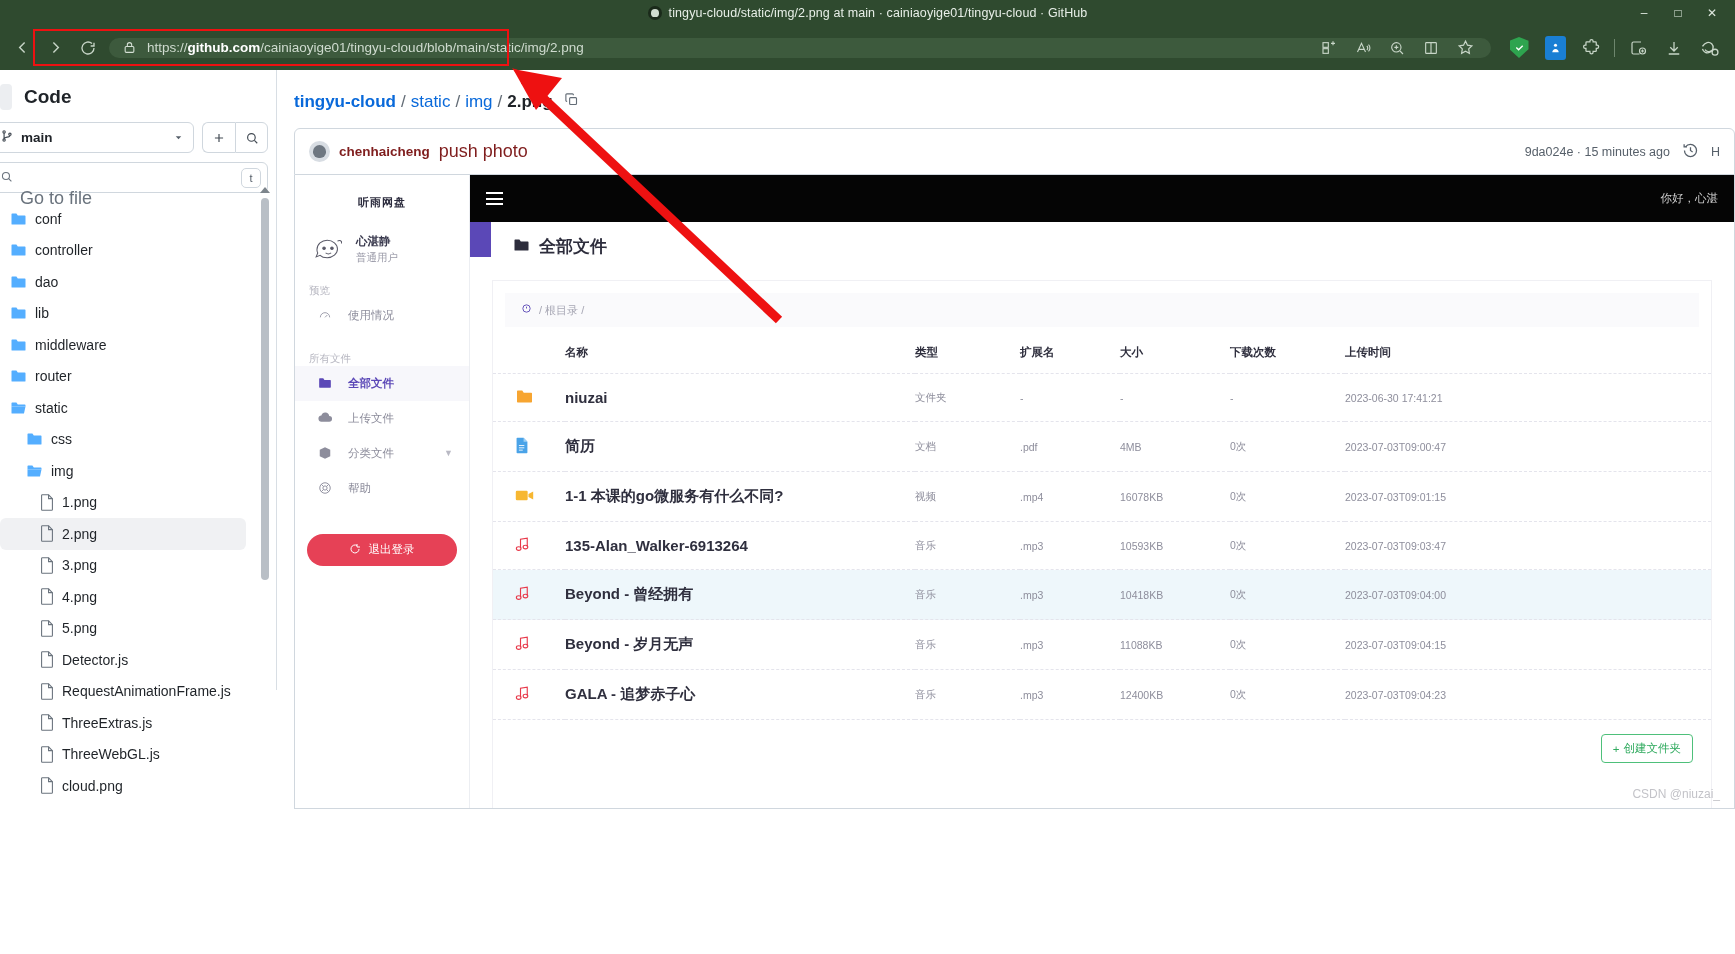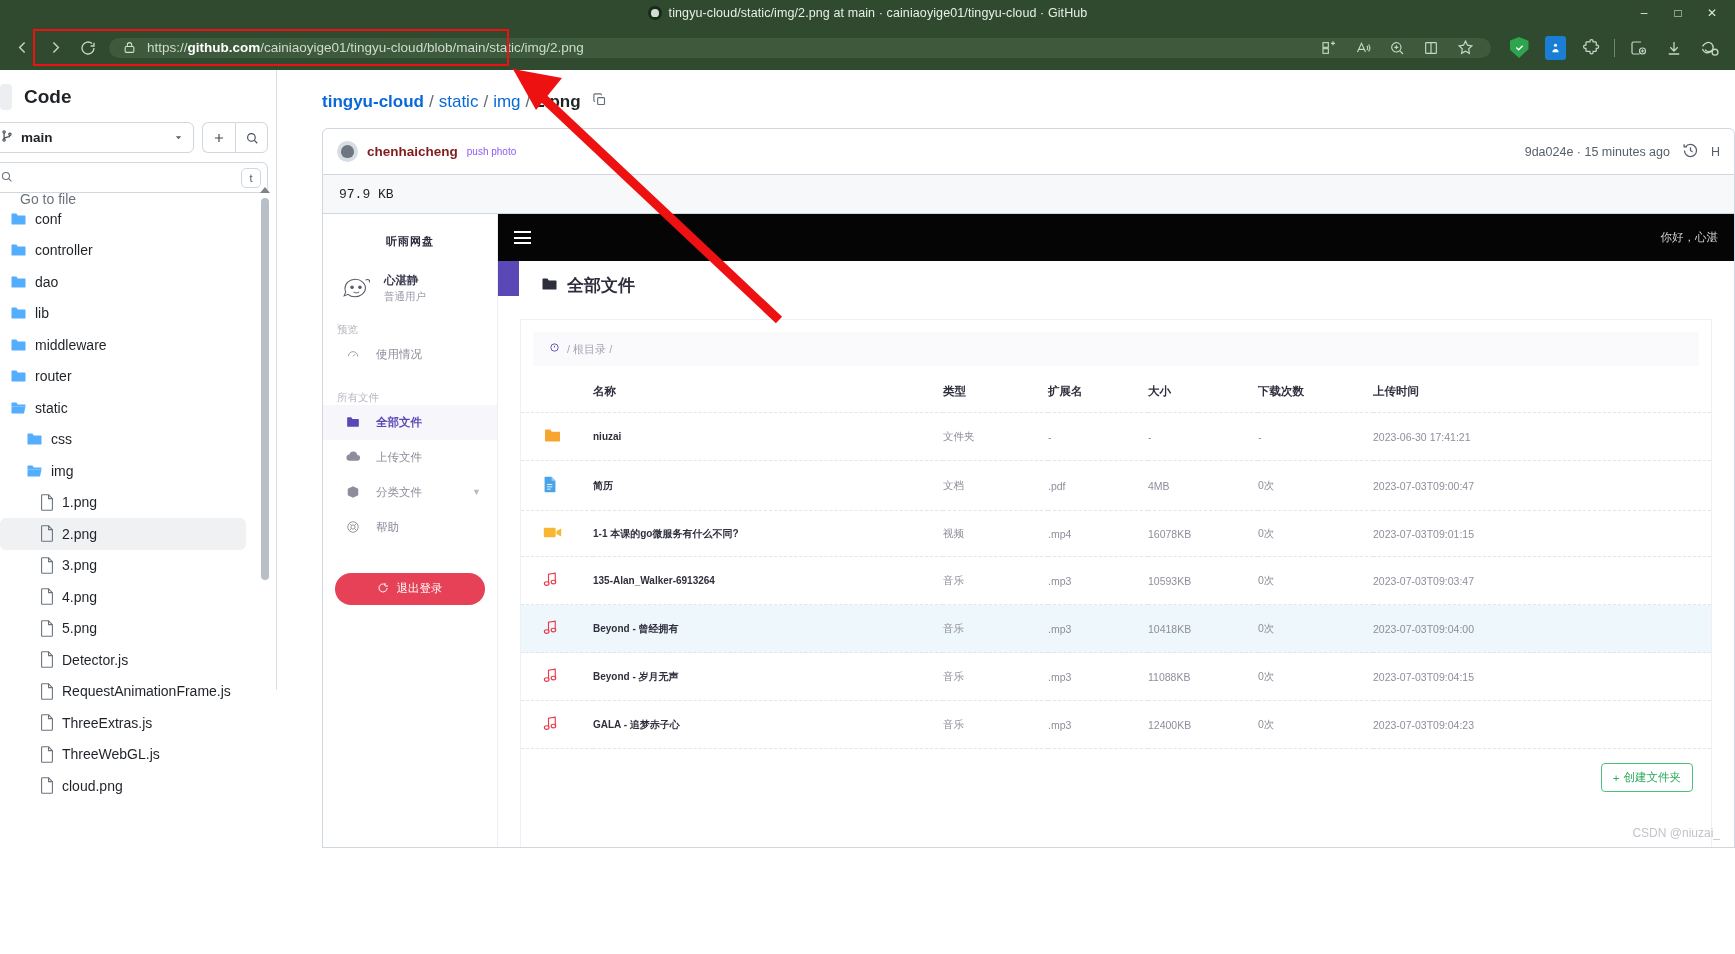--- a/index.html
+++ b/index.html
@@ -68,21 +68,21 @@
     display: flex; align-items: center; justify-content: center;
   }
 
   
   .url-highlight {
     position: absolute; left: 33px; top: 29px; width: 476px; height: 37px;
     border: 2px solid #ee1111; pointer-events: none; z-index: 40;
   }
 
   
-  .page { display: flex; height: 620px; background: #fff; position: relative; gap: 28px; }
+  .page { display: flex; height: 620px; background: #fff; position: relative; }
 
   
   .sidebar {
     width: 277px; flex: none; background: #fff; position: relative;
     border-right: 1px solid #d8dee4; padding-top: 0;
   }
   .side-code {
     display: flex; align-items: center; gap: 12px; padding: 14px 0 12px 6px;
   }
   .code-chip { width: 12px; height: 26px; background: #eceef1; border-radius: 4px; margin-left: -6px; }
@@ -98,21 +98,21 @@
   .icon-btn {
     width: 33px; height: 31px; border: 1px solid #d0d7de; background: #fff;
     display: flex; align-items: center; justify-content: center; color: #424a53;
   }
   .icon-btn.first { border-radius: 6px 0 0 6px; border-right: none; }
   .icon-btn.last { border-radius: 0 6px 6px 0; }
   .gotofile {
     height: 31px; margin: 9px 8px 0 -10px; border: 1px solid #d0d7de; border-radius: 6px;
     display: flex; align-items: center; padding: 0 6px 0 9px; gap: 7px; background: #fff;
   }
-  .gotofile-ph { flex: 1; font-size: 14px; color: #6a737d; margin-top: 42px; }
+  .gotofile-ph { flex: 1; font-size: 18px; color: #6a737d; margin-top: 42px; }
   .kbd {
     width: 20px; height: 20px; border: 1px solid #d0d7de; border-radius: 5px;
     display: flex; align-items: center; justify-content: center;
     font-size: 11px; color: #57606a; background: #fff;
   }
 
   .tree { margin-top: 10px; }
   .tree-item {
     display: flex; align-items: center; gap: 8px; height: 31.5px;
     font-size: 14px; color: #1f2328; padding-left: 10px; border-radius: 6px;
@@ -149,21 +149,21 @@
     background: #fff;
   }
   .avatar {
     width: 21px; height: 21px; border-radius: 50%; background: #d8dde3; flex: none;
     display: flex; align-items: center; justify-content: center;
   }
   .avatar::after {
     content: ""; width: 13px; height: 13px; border-radius: 50% 50% 45% 45%; background: #6e7781;
   }
   .commit-author { font-size: 13.5px; font-weight: 600; color: #7f1d1d; }
-  .commit-msg { font-size: 10px; color: #8b5cf6; }
+  .commit-msg { font-size: 18px; color: #7f1d1d; }
   .commit-right {
     margin-left: auto; display: flex; align-items: center; gap: 12px;
     font-size: 12.5px; color: #57606a;
   }
 
   .filesize-bar {
     border: 1px solid #d0d7de; border-top: none; height: 39px;
     background: #f6f8fa; display: flex; align-items: center; padding: 0 16px;
   }
   .filesize-text { font-size: 13px; color: #1f2328; font-family: "Liberation Mono", monospace; }
@@ -222,21 +222,21 @@
 
   table.files { width: 100%; border-collapse: collapse; margin-top: 4px; }
   table.files th {
     font-size: 11.5px; font-weight: 700; color: #2f2f3e; text-align: left;
     padding: 14px 0 13px 0; border-bottom: 1px dashed #e4e4ec;
   }
   table.files td {
     font-size: 10.5px; color: #8e8e9c; padding: 15px 0;
     border-bottom: 1px dashed #e4e4ec;
   }
-  table.files td.name { font-size: 10px; font-weight: 700; color: #2f2f3e; }
+  table.files td.name { font-size: 15px; font-weight: 700; color: #2f2f3e; }
   tr.hl td { background: #eef7fb; }
   .col-ico { width: 72px; padding-left: 22px !important; }
   .col-name { width: 350px; }
   .col-type { width: 105px; }
   .col-ext  { width: 100px; }
   .col-size { width: 110px; }
   .col-dl   { width: 115px; }
   .tbl-ico { display: inline-block; }
 
   .create-row { display: flex; justify-content: flex-end; padding: 14px 18px 0 0; }
@@ -585,23 +585,20 @@
             <svg width="17" height="17" viewBox="0 0 24 24" fill="none" stroke="#57606a" stroke-width="1.8">
                 <path d="M3.5 12a8.5 8.5 0 108.5-8.5A8.4 8.4 0 005 7"></path>
                 <path d="M3 3v4h4"></path>
                 <path d="M12 7.5V12l3 2"></path>
               </svg>
           </span>
           <span>H</span>
         </span>
       </div>
 
-      <div class="filesize-bar">
-        <span class="filesize-text">97.9 KB</span>
-      </div>
 
       <div class="img-frame">
         <div class="shot">
 
           <div class="shot-side">
             <div class="shot-brand">听雨网盘</div>
             <div class="shot-user">
               <span class="shot-avatar">
                 <svg width="38" height="30" viewBox="0 0 48 38" fill="none" stroke="#5a5a68" stroke-width="1.3">
                   <path d="M10 20c0-7 6-12 13-12s13 5 13 11c0 6-6 11-13 11-4 0-7-1-9-3l-5 2 2-5c-.7-1.2-1-2.5-1-4z"></path>

